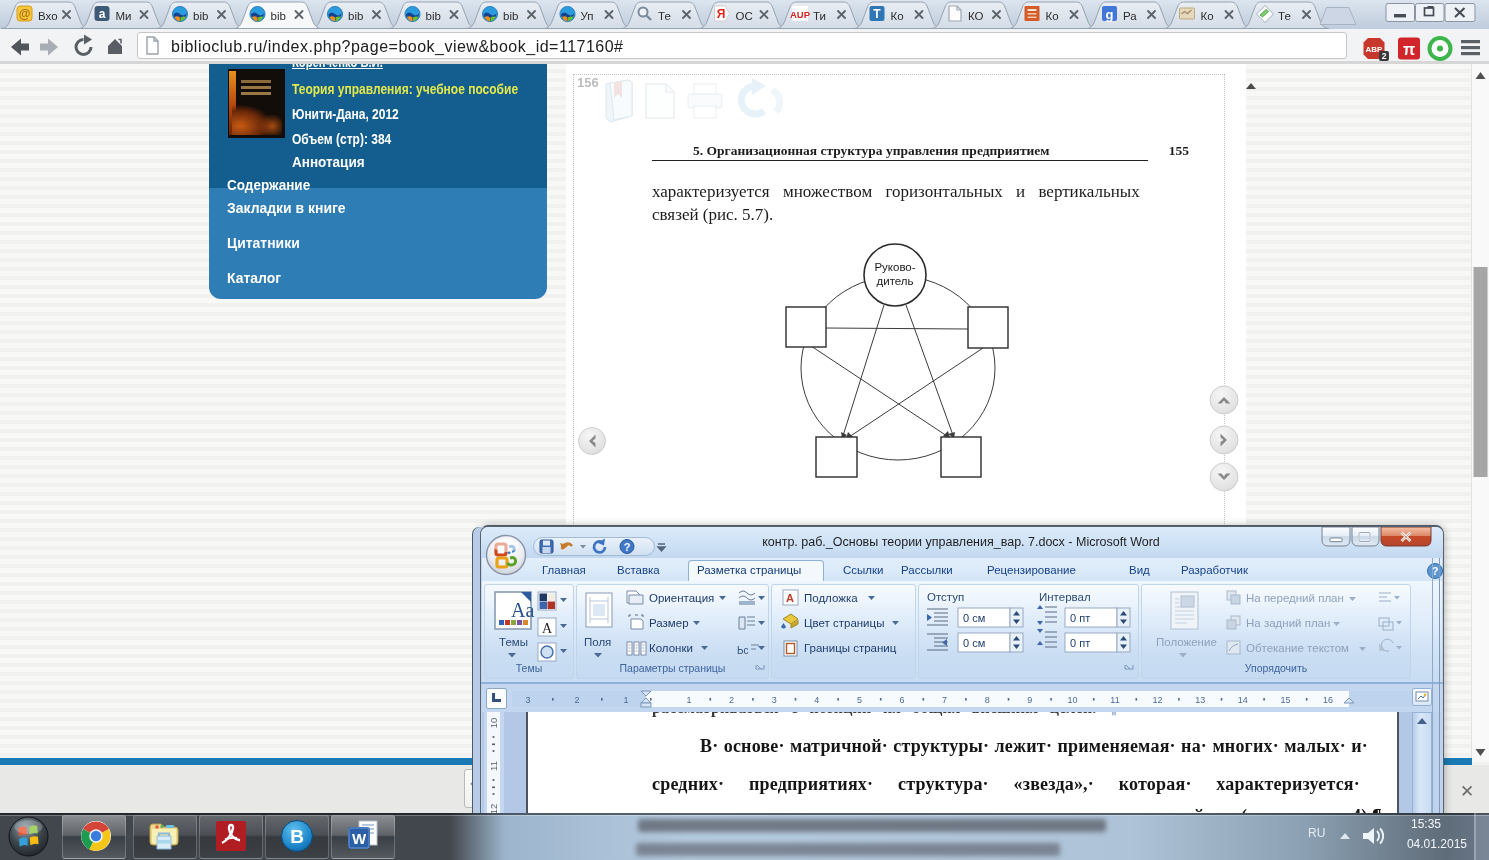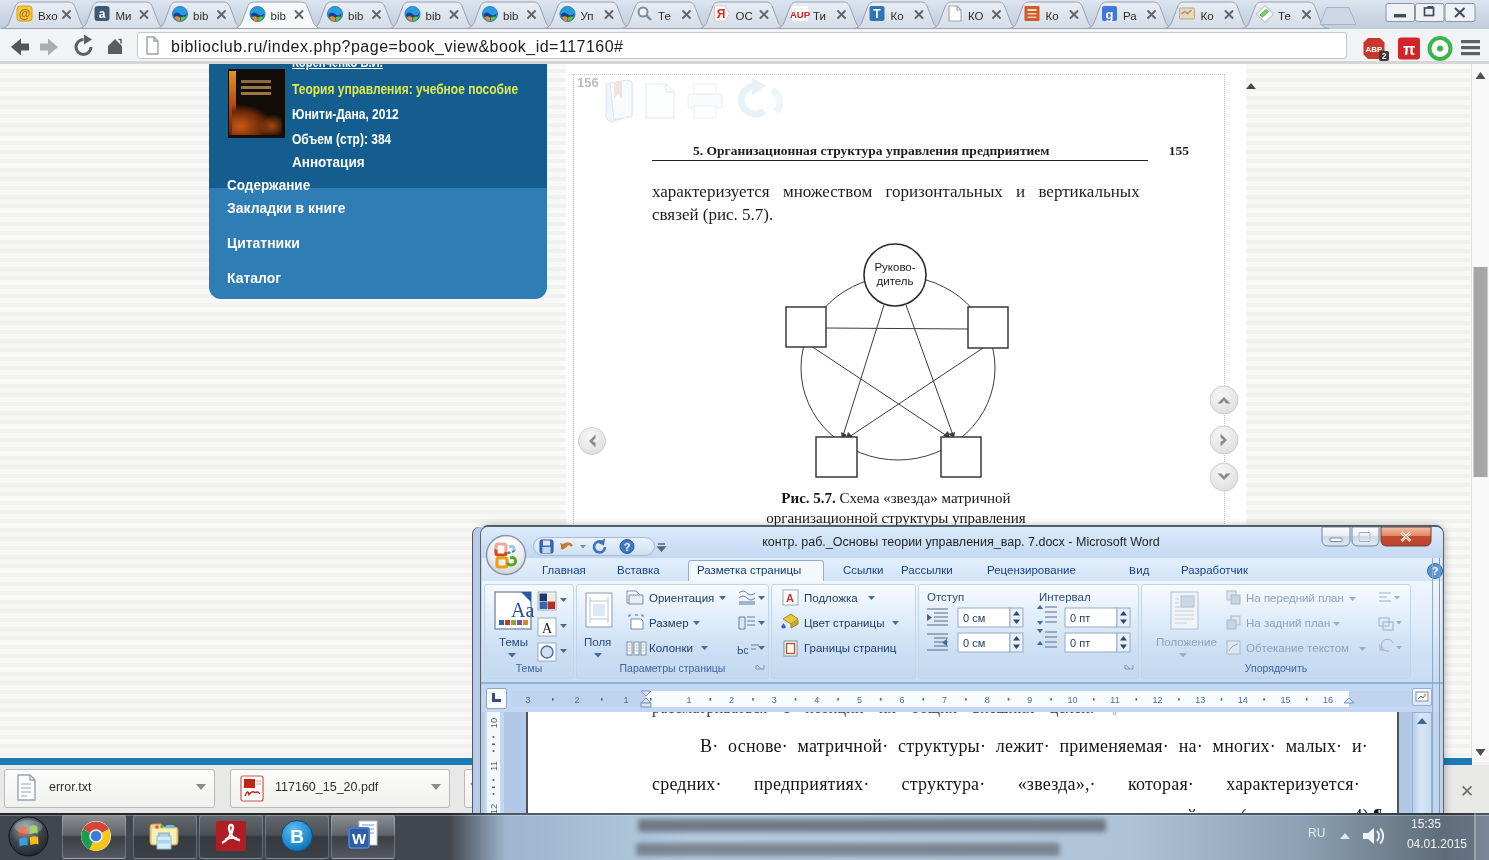--- a/index.html
+++ b/index.html
@@ -39,21 +39,21 @@
 
   
   #word { left:481px; top:527px; width:962px; height:333px;
     background:#bfd4ec; border-radius:7px 7px 0 0;
     box-shadow:0 0 0 1px #56626e, -8px 0 0 0 #b8cce8, -9px 0 0 0 #4e5a68, 0 -2px 0 0 #4e5a68, 0 0 10px rgba(0,0,0,.4); }
 
   .ribtabs span { position:absolute; font-size:11.5px; color:#15428b; white-space:nowrap; }
   .rgroup { top:57px; height:95px; border:1px solid #c0d4ea; border-radius:3px;
     background:linear-gradient(180deg,rgba(255,255,255,.55),rgba(255,255,255,0) 30%,rgba(190,212,238,.35) 85%); }
   .rlabel { top:135px; height:16px; text-align:center; font-size:10.5px; color:#3e64a0; }
-  .docline { font-family:"Liberation Serif", serif; font-size:18px; letter-spacing:.2px; color:#151515; white-space:nowrap; }
+  .docline { font-family:"Liberation Serif", serif; font-size:18px; letter-spacing:.2px; color:#151515; white-space:nowrap;font-weight:bold; }
 
   
   #taskbar { left:0; top:813px; width:1489px; height:47px;
     background:linear-gradient(to right,#42474d 0px,#42474d 450px,#9db5cd 505px,#b4cade 690px,#aec3d7 1130px,#8ba0b2 1305px,#5f6c79 1445px,#68778a 1489px); }
   .tbtn { top:2px; width:64px; height:44px; border:1px solid rgba(255,255,255,.22); border-radius:3px;
     background:linear-gradient(180deg,rgba(255,255,255,.18),rgba(255,255,255,.05) 45%,rgba(0,0,0,.18) 50%,rgba(0,0,0,.08)); }
   .tactive { background:linear-gradient(180deg,rgba(255,255,255,.38),rgba(255,255,255,.16) 45%,rgba(20,30,40,.18) 50%,rgba(255,255,255,.10)); }
 </style>
 </head>
 <body>
@@ -288,21 +288,20 @@
       <path d="M86 215 l-1 -7 l6 3 z" fill="#3c3c3c"></path>
       <path d="M198 214 l-6 -4 l7 -2 z" fill="#3c3c3c"></path>
       <path d="M194 214 l-7 -2 l5 -5 z" fill="#3c3c3c"></path>
       <path d="M90 215 l2 -7 l5 5 z" fill="#3c3c3c"></path>
 
       <rect x="30" y="83" width="40" height="40" fill="#fff" stroke="#2b2b2b" stroke-width="1.4"></rect>
       <rect x="212" y="83" width="40" height="41" fill="#fff" stroke="#2b2b2b" stroke-width="1.4"></rect>
       <rect x="60" y="213" width="41" height="40" fill="#fff" stroke="#2b2b2b" stroke-width="1.4"></rect>
       <rect x="185" y="213" width="40" height="40" fill="#fff" stroke="#2b2b2b" stroke-width="1.4"></rect>
     </svg>
-    <div class="abs" style="left:150px;top:424px;width:360px;text-align:center;font-family:'Liberation Serif',serif;font-size:15px;color:#161616;line-height:20px;"><b>Рис. 5.7.</b> Схема «звезда» матричной<br>организационной структуры управления</div>
 
     <svg class="abs" style="left:12px;top:363px;" width="28" height="28">
       <defs>
           <radialGradient id="navb" cx=".4" cy=".3" r=".9">
             <stop offset="0" stop-color="#f6f6f6"></stop>
             <stop offset=".7" stop-color="#e2e2e2"></stop>
             <stop offset="1" stop-color="#c9c9c9"></stop>
           </radialGradient>
         </defs>
       <circle cx="14" cy="14" r="13.5" fill="url(#navb)" stroke="#cfcfcf"></circle>
@@ -349,39 +348,20 @@
   <div class="abs" id="scrollbar">
     <svg width="18" height="694">
       <path d="M8.5 8 l5 7 h-10 z" fill="#505050"></path>
       <rect x="1.5" y="203" width="14" height="210" fill="#a6a6a6"></rect>
       <path d="M8.5 692 l-5 -7 h10 z" fill="#505050"></path>
     </svg>
   </div>
   <div class="abs" id="dlbar">
     <div class="abs" id="dlblue"></div>
     <div class="abs" id="dlshelf"></div>
-    <div class="abs dlitem" style="left:4px;top:11px;width:211px;">
-      <svg width="30" height="30" style="position:absolute;left:6px;top:3px;">
-        <path d="M7 2 h12 l5 5 v20 h-17 z" fill="#fdfdfd" stroke="#9aa3ac" stroke-width="1.4"></path>
-        <path d="M19 2 v5 h5" fill="none" stroke="#9aa3ac" stroke-width="1.4"></path>
-        <path d="M10 11 h10 M10 15 h10 M10 19 h10 M10 23 h6" stroke="#b9c1c9" stroke-width="1.6"></path>
-      </svg>
-      <span style="position:absolute;left:44px;top:10px;font-size:12.5px;color:#303030;">error.txt</span>
-      <span class="dlarrow"></span>
-    </div>
-    <div class="abs dlitem" style="left:230px;top:11px;width:220px;">
-      <svg width="30" height="30" style="position:absolute;left:6px;top:3px;">
-        <rect x="4" y="3" width="22" height="25" rx="2" fill="#fff" stroke="#cc5548" stroke-width="1.2"></rect>
-        <rect x="7" y="6" width="11" height="9" fill="#bb2718"></rect>
-        <path d="M8 23 q2.5 -7 4 -1.5 q3 -4 6 -2 q4 -1.5 4.5 1.5" fill="none" stroke="#bb2718" stroke-width="1.5"></path>
-        <path d="M19 8 h5 M19 11 h5" stroke="#d8988e" stroke-width="1.2"></path>
-      </svg>
-      <span style="position:absolute;left:44px;top:10px;font-size:12.5px;color:#303030;">117160_15_20.pdf</span>
-      <span class="dlarrow"></span>
-    </div>
     <div class="abs dlitem" style="left:464px;top:11px;width:60px;">
       <svg width="30" height="30" style="position:absolute;left:4px;top:3px;">
         <path d="M4 4 l20 22 M10 2 l16 18 M2 10 l14 16" stroke="#8899aa" stroke-width="2"></path>
       </svg>
     </div>
     <div class="abs" style="left:1455px;top:22px;width:24px;height:24px;font-size:17px;color:#6e6e6e;text-align:center;line-height:24px;">✕</div>
   </div>
 </div>
 
 <div class="abs" id="word">
@@ -454,21 +434,21 @@
 
   <div class="abs" style="left:1px;top:31px;width:960px;height:23px;background:linear-gradient(180deg,#e3eefb,#d4e5f8);"></div>
   <div class="abs" style="left:207px;top:33px;width:136px;height:21px;background:#f3f8fd;border:1px solid #8db0d9;border-bottom:none;border-radius:4px 4px 0 0;"></div>
   <div class="abs ribtabs" style="left:0;top:37px;width:962px;">
     <span style="left:61px;">Главная</span>
       <span style="left:136px;">Вставка</span>
     <span style="left:216px;color:#113a77;">Разметка страницы</span>
     <span style="left:362px;">Ссылки</span>
       <span style="left:420px;">Рассылки</span>
     <span style="left:506px;">Рецензирование</span>
-      <span style="left:648px;font-family:Liberation Mono, monospace;">Вид</span>
+      <span style="left:648px;">Вид</span>
     <span style="left:700px;">Разработчик</span>
   </div>
   <svg class="abs" style="left:946px;top:36px;" width="17" height="17">
     <circle cx="8" cy="8" r="7.5" fill="#5a96d2" stroke="#3a72ae"></circle>
     <text x="8" y="12" font-size="11" font-weight="bold" fill="#fff" text-anchor="middle" font-family="Liberation Sans, sans-serif">?</text>
   </svg>
 
   <div class="abs" style="left:1px;top:54px;width:960px;height:101px;background:linear-gradient(180deg,#eef5fd 0%,#dfecfa 45%,#d0e2f5 70%,#c8dcf2 100%);"></div>
   <div class="abs rgroup" style="left:3px;width:90px;"></div>
   <div class="abs rgroup" style="left:95px;width:193px;"></div>

